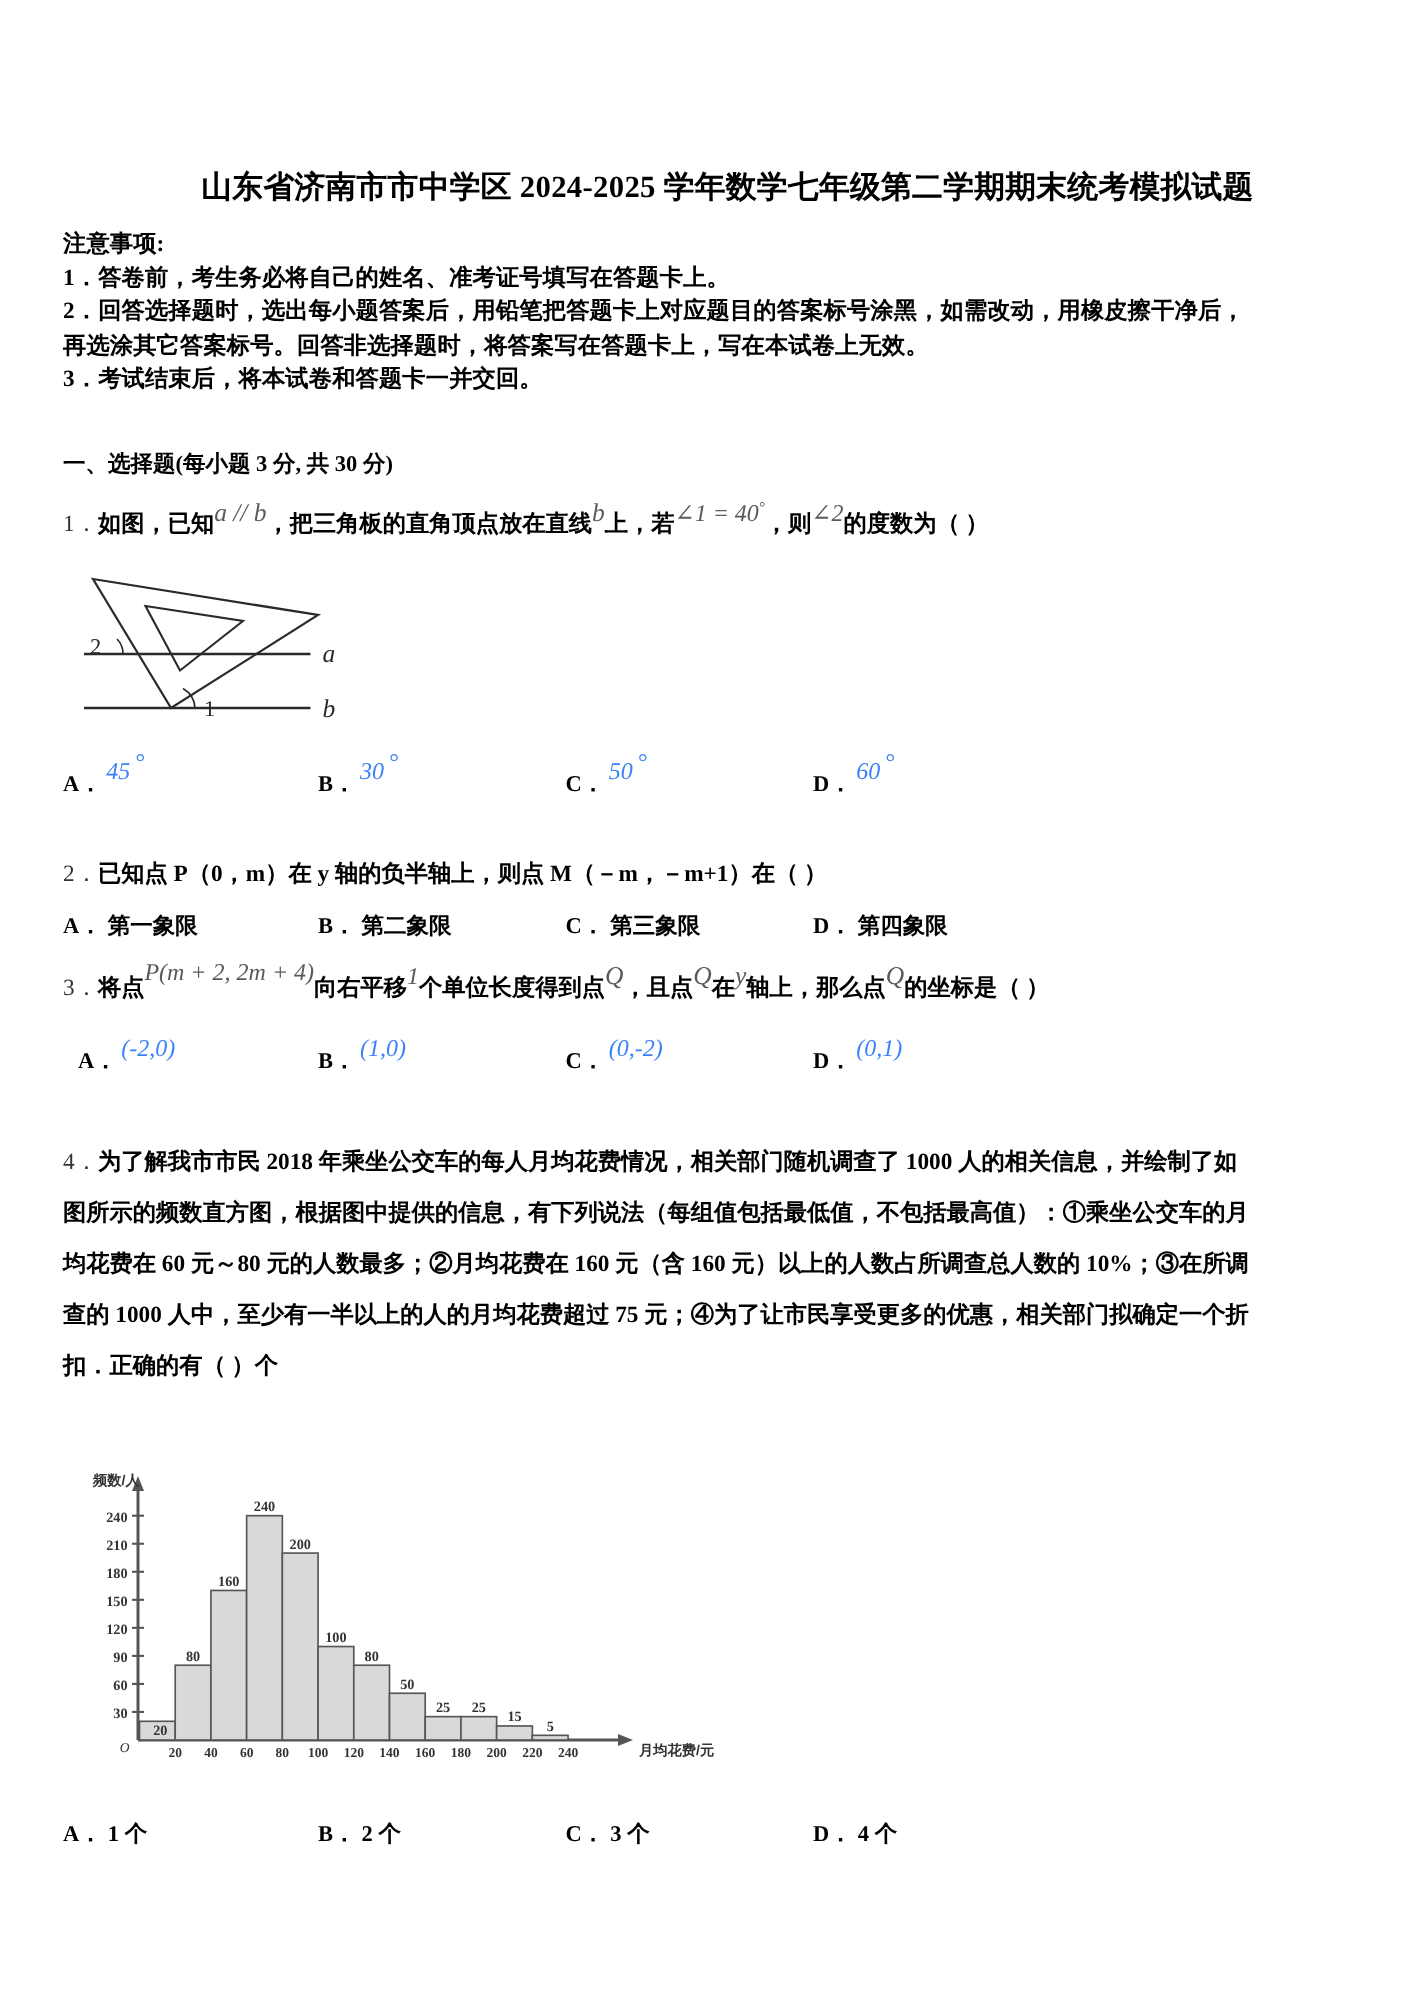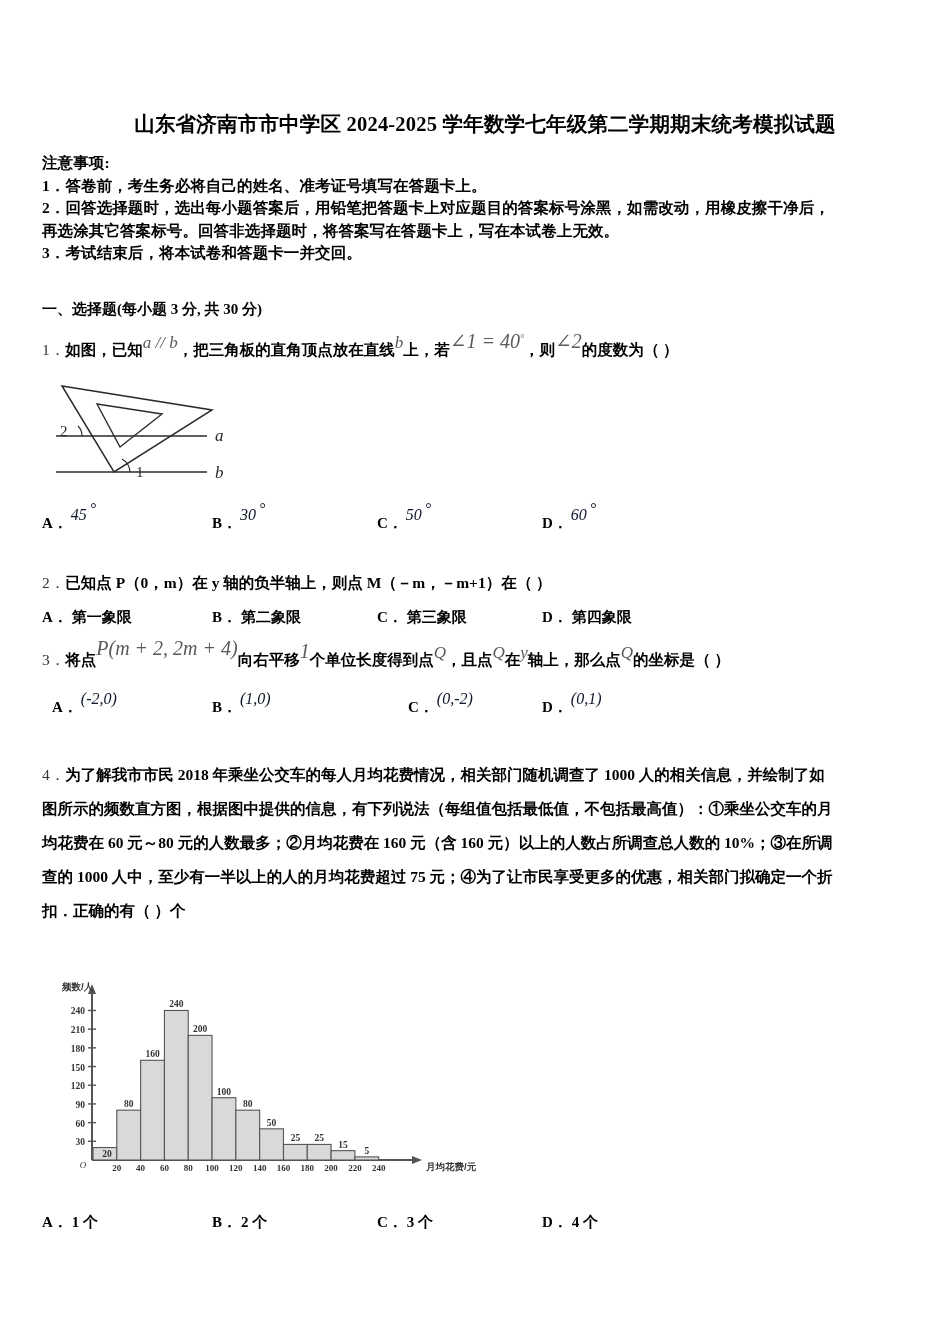--- a/index.html
+++ b/index.html
@@ -62,21 +62,21 @@
   .q-num {
     font-weight: normal;
     color: #333;
   }
   
   .mi {
     font-family: "Liberation Serif", "DejaVu Serif", serif;
     font-style: italic;
     font-weight: normal;
     color: #5a5a5a;
-    font-size: 20px;
+    font-size: 16px;
     position: relative;
     top: -7px;
   }
   .mi-lg { font-size: 17px; }
   .sup-deg {
     font-size: 10px;
     vertical-align: super;
   }
   .q1 {
     position: absolute;
@@ -100,21 +100,21 @@
   }
   .opts .opt {
     position: absolute;
     top: 0;
     white-space: nowrap;
   }
   .opt-label { font-weight: bold; font-size: 15px; }
   .opt-val-math {
     font-style: italic;
     font-weight: normal;
-    color: #0f172a;
+    color: #3b82f6;
     font-size: 16px;
     position: relative;
     top: -8px;
     padding-left: 3px;
   }
   .opt-val-plain {
     font-weight: bold;
     font-size: 15px;
     padding-left: 4px;
   }
@@ -199,21 +199,21 @@
   </div>
 
   <div class="q3">
     <div class="q-line">
       <span class="q-num">3．</span><span>将点</span><span class="mi" style="top:-10px;">P(m + 2, 2m + 4)</span><span>向右平移</span><span class="mi">1</span><span>个单位长度得到点</span><span class="mi mi-lg">Q</span><span>，且点</span><span class="mi mi-lg">Q</span><span>在</span><span class="mi mi-lg">y</span><span>轴上，那么点</span><span class="mi mi-lg">Q</span><span>的坐标是（      ）</span>
     </div>
   </div>
   <div class="opts q3-opts">
     <span class="opt" style="left:0px;margin-left:10px;"><span class="opt-label">A．</span><span class="opt-val-math">(-2,0)</span></span>
     <span class="opt" style="left:170px;font-family:Liberation Serif, serif;"><span class="opt-label">B．</span><span class="opt-val-math">(1,0)</span></span>
-    <span class="opt" style="left:335px;margin-left:31px;"><span class="opt-label">C．</span><span class="opt-val-math">(0,-2)</span></span>
+    <span class="opt" style="left:335px;"><span class="opt-label">C．</span><span class="opt-val-math">(0,-2)</span></span>
     <span class="opt" style="left:500px;"><span class="opt-label">D．</span><span class="opt-val-math">(0,1)</span></span>
   </div>
 
   <div class="q4">
     <div class="q-line"><span class="q-num">4．</span><span>为了解我市市民 2018 年乘坐公交车的每人月均花费情况，相关部门随机调查了 1000 人的相关信息，并绘制了如</span></div>
     <div class="q-line">图所示的频数直方图，根据图中提供的信息，有下列说法（每组值包括最低值，不包括最高值）：①乘坐公交车的月</div>
     <div class="q-line">均花费在 60 元～80 元的人数最多；②月均花费在 160 元（含 160 元）以上的人数占所调查总人数的 10%；③在所调</div>
     <div class="q-line">查的 1000 人中，至少有一半以上的人的月均花费超过 75 元；④为了让市民享受更多的优惠，相关部门拟确定一个折</div>
     <div class="q-line">扣．正确的有（   ）个</div>
   </div>

